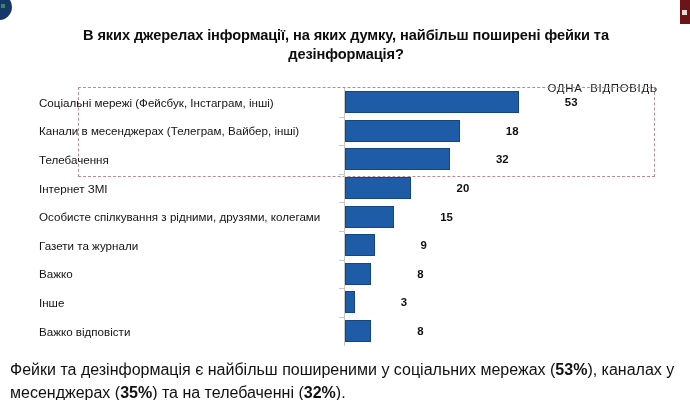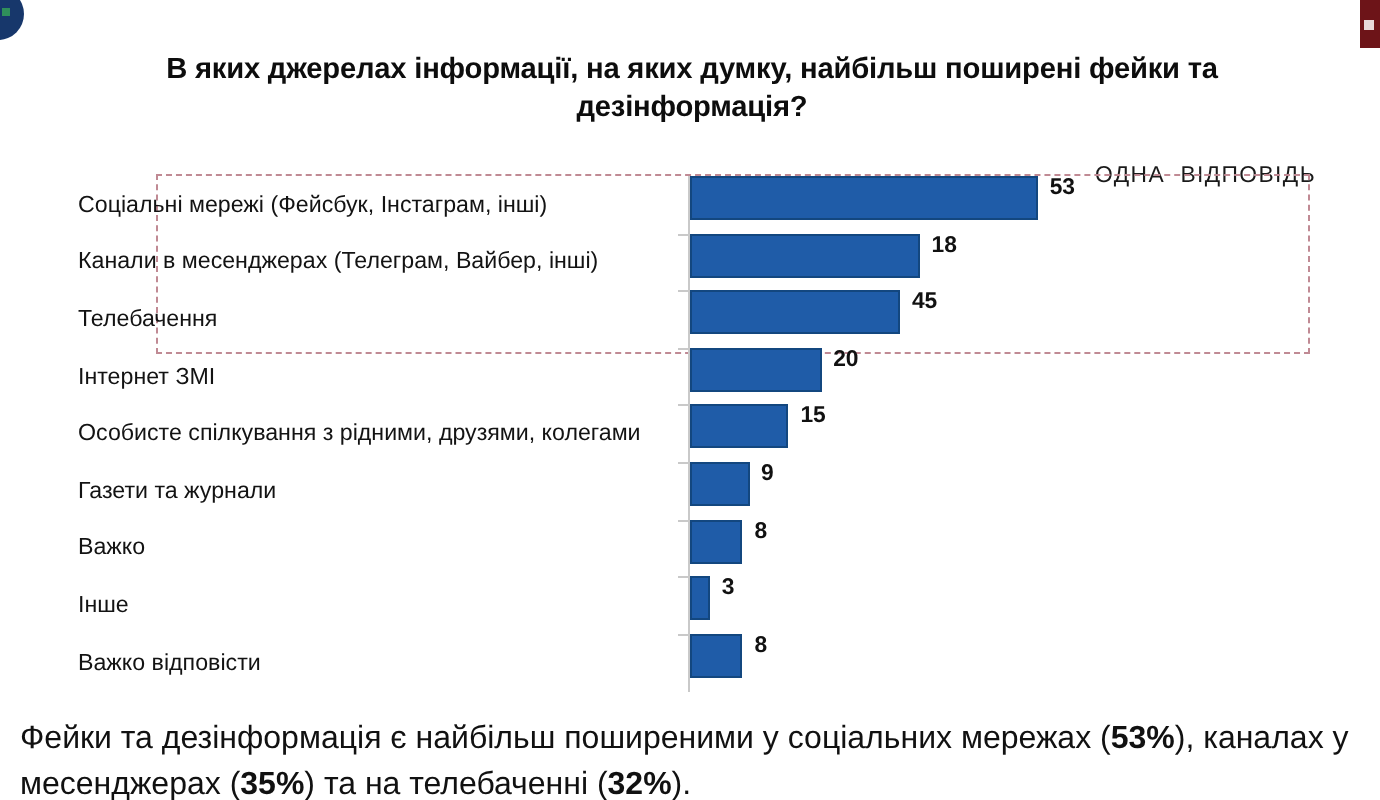--- a/index.html
+++ b/index.html
@@ -118,22 +118,23 @@
     right: 351px;
     width: 300px;
     font-size: 11.6px;
     color: #131313;
     white-space: nowrap;
   }
   .bar-wrap {
     position: absolute;
     left: 345px;
     display: flex;
-    align-items: flex-start;
+    align-items: center;
     height: 100%;
+    gap: 40px;
   }
   .bar {
     height: 22px;
     background: #1f5ca8;
     border: 0.6px solid #13477f;
     box-sizing: border-box;
   }
   .bar-value {
     font-size: 11.4px;
     font-weight: bold;
@@ -193,21 +194,21 @@
         <div class="bar-wrap">
           <div class="bar" style="width: 114.8px; background: rgb(31, 92, 168);"></div>
           <div class="bar-value">18</div>
         </div>
       </div>
       <div class="row">
         <div class="tick"></div>
         <div class="row-label">Телебачення</div>
         <div class="bar-wrap">
           <div class="bar" style="width: 104.96px; background: rgb(31, 92, 168);"></div>
-          <div class="bar-value">45</div>
+          <div class="bar-value">32</div>
         </div>
       </div>
       <div class="row">
         <div class="tick"></div>
         <div class="row-label">Інтернет ЗМІ</div>
         <div class="bar-wrap">
           <div class="bar" style="width: 65.6px; background: rgb(31, 92, 168);"></div>
           <div class="bar-value">20</div>
         </div>
       </div>

